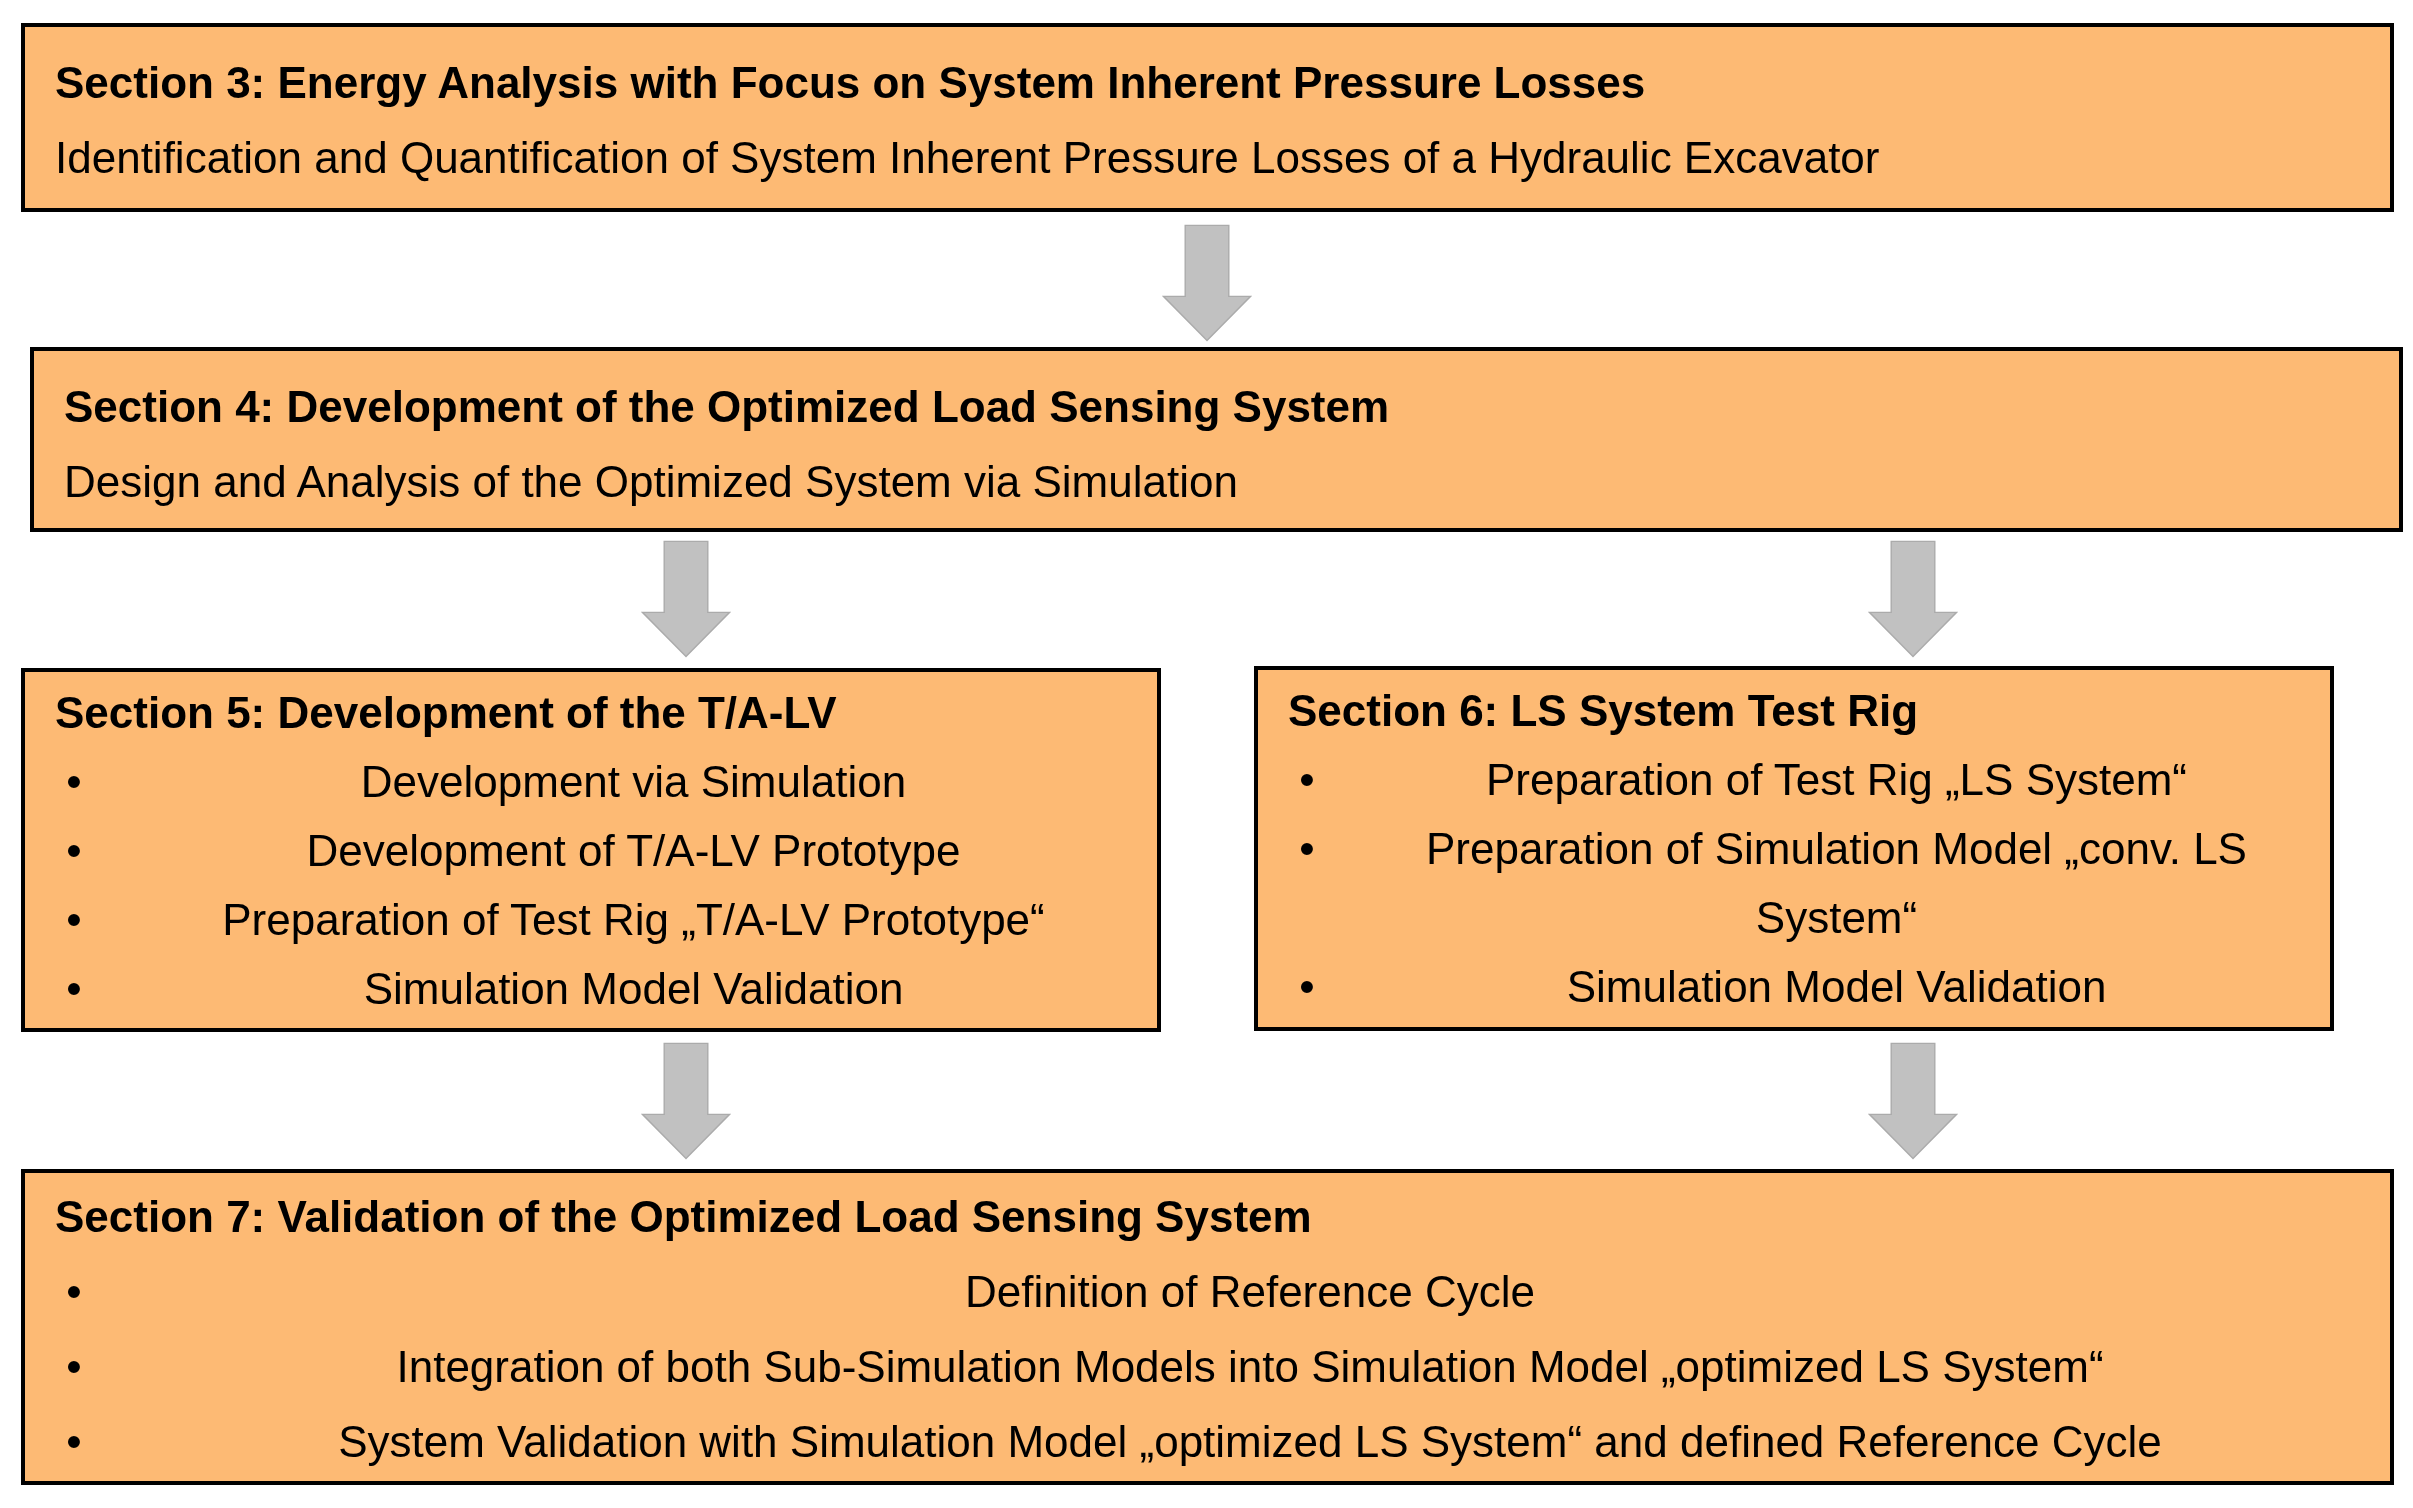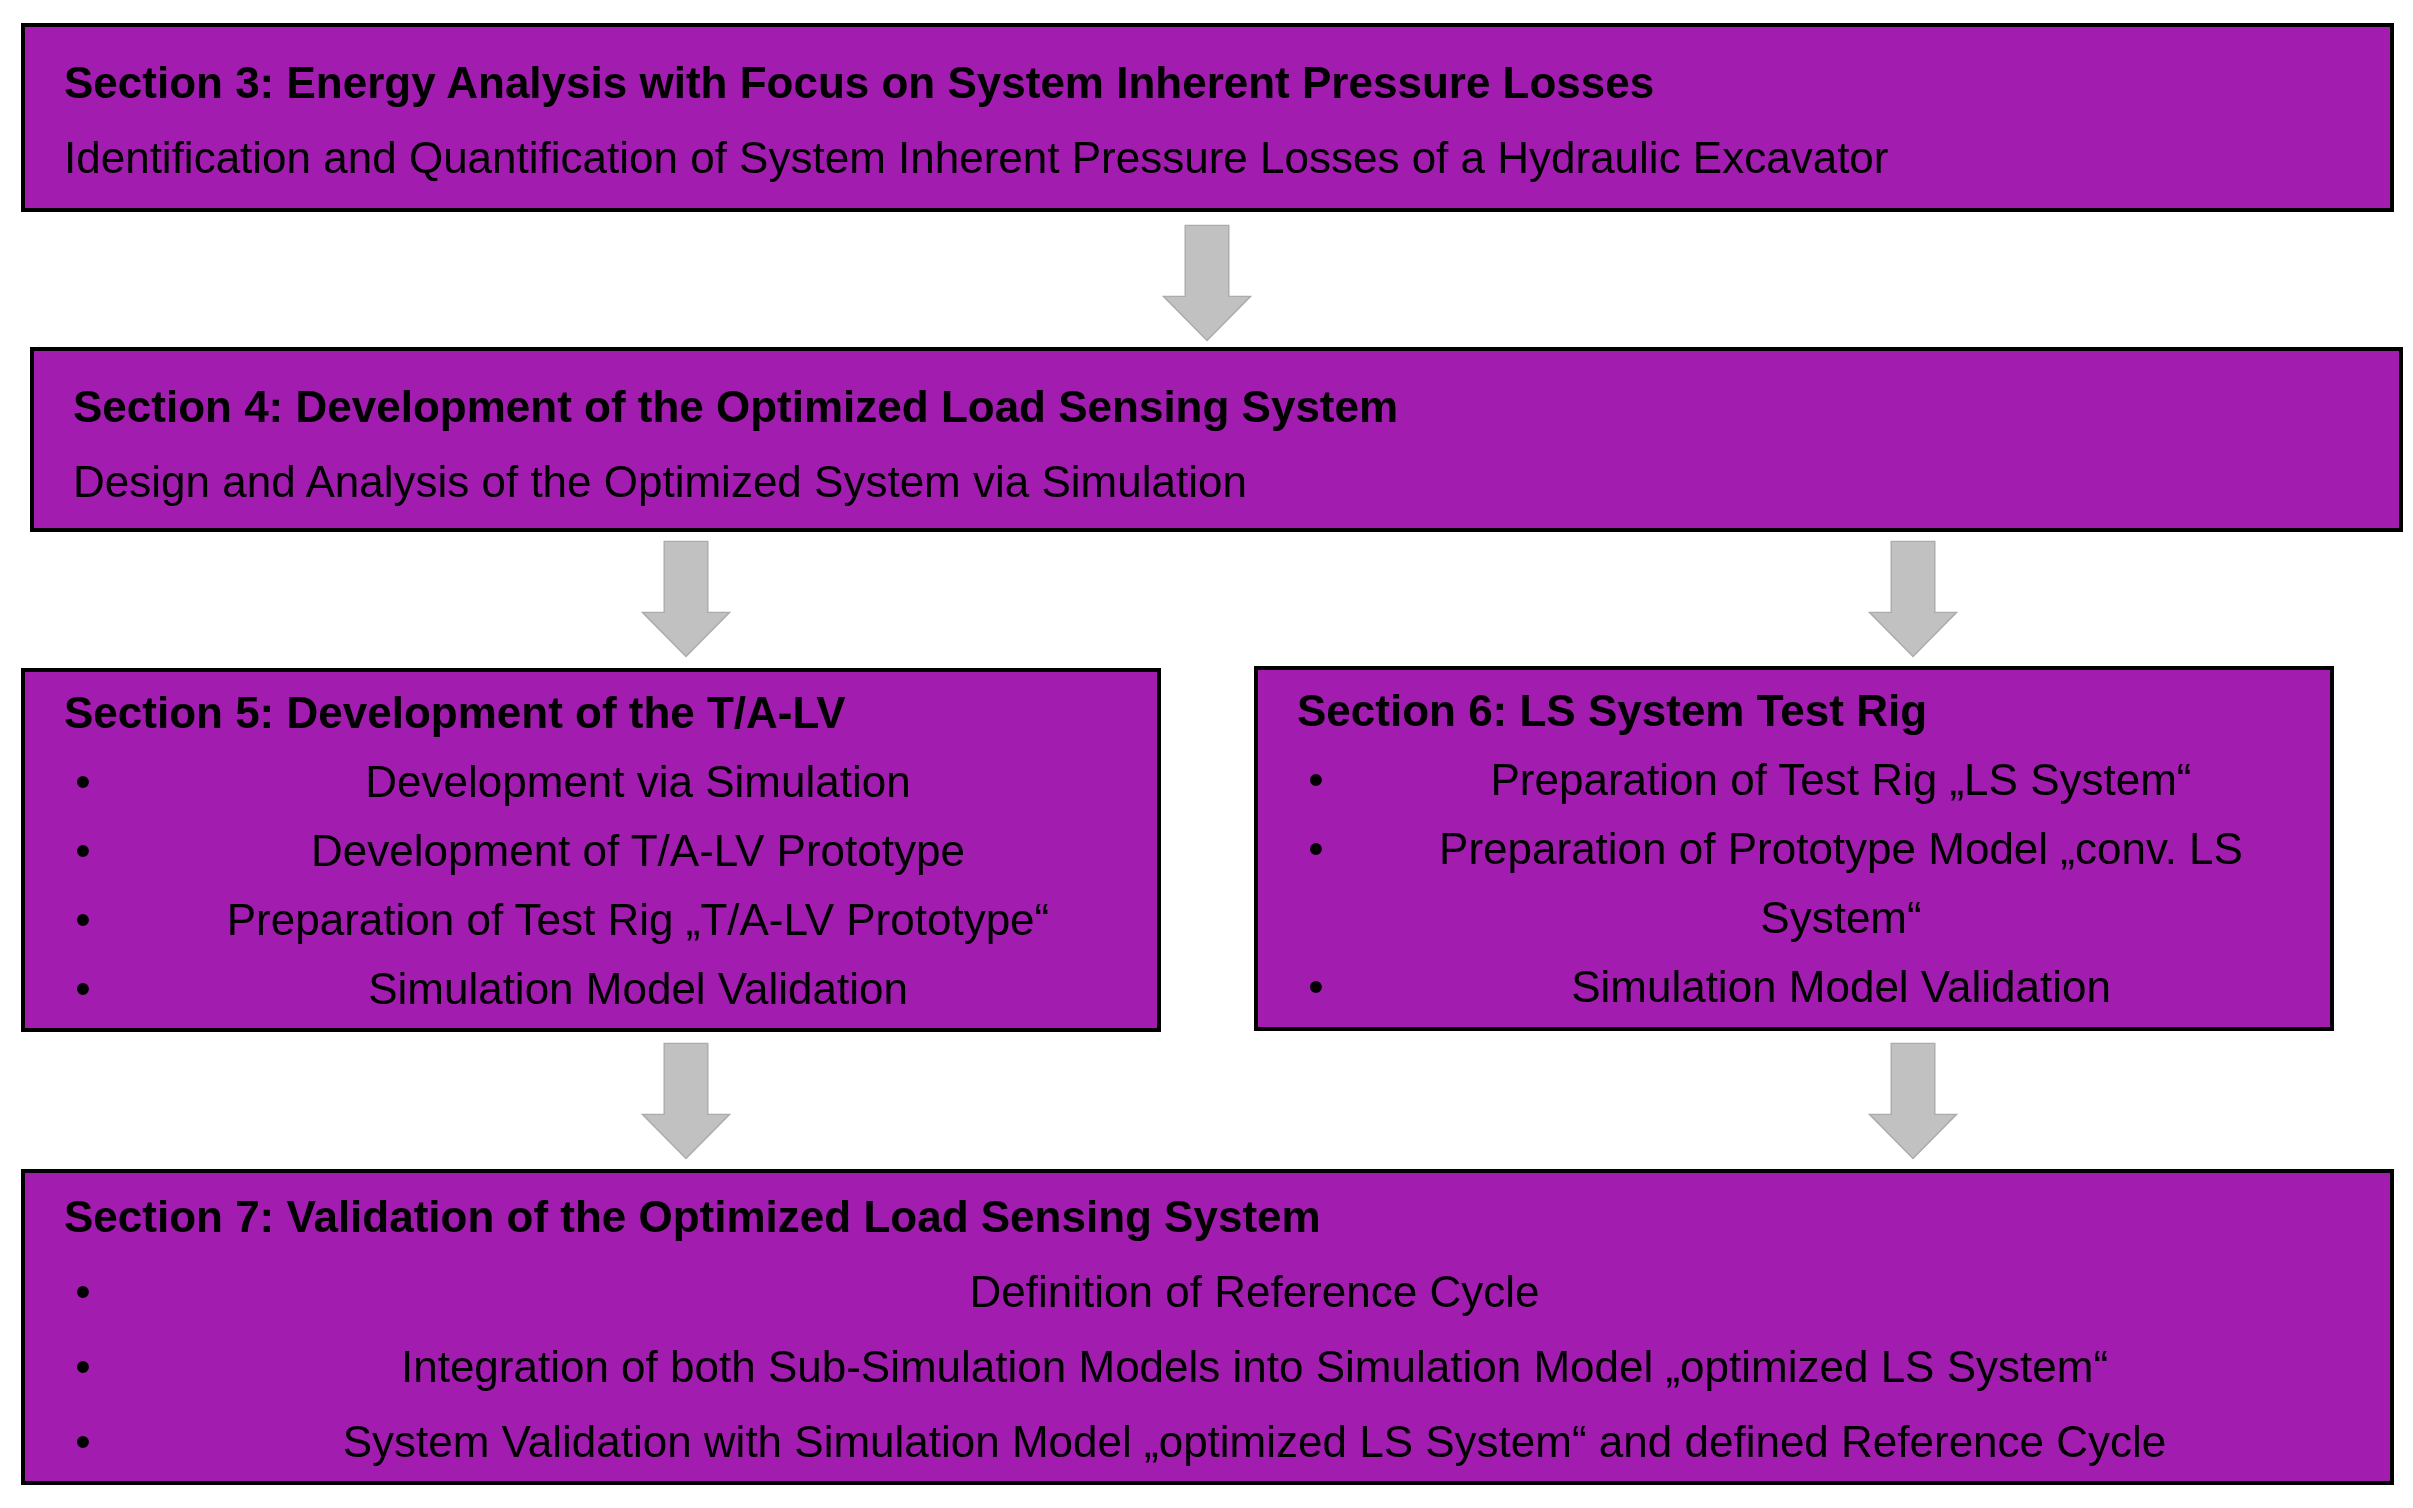--- a/index.html
+++ b/index.html
@@ -13,24 +13,24 @@
     position: relative;
     width: 2413px;
     height: 1509px;
     background: #ffffff;
     overflow: hidden;
   }
   .box {
     position: absolute;
     box-sizing: border-box;
     border: 4.2px solid #000000;
-    background: #a21caf;
+    background: #fdba74;
     font-size: 44px;
     line-height: 71px;
-    padding: 7px 24px 0 39px;
+    padding: 7px 24px 0 30px;
   }
   .box .title {
     font-weight: bold;
     margin: 0;
   }
   .box .subtitle {
     margin: 0;
     font-weight: normal;
   }
   
@@ -107,21 +107,21 @@
       <li>Development of T/A-LV Prototype</li>
       <li>Preparation of Test Rig „T/A-LV Prototype“</li>
       <li>Simulation Model Validation</li>
     </ul>
   </div>
 
   <div class="box" style="left:1254px; top:666px; width:1080px; height:365px; line-height:69px; padding-top:5.6px;">
     <p class="title">Section 6: LS System Test Rig</p>
     <ul class="bullets">
       <li>Preparation of Test Rig „LS System“</li>
-      <li>Preparation of Prototype Model „conv. LS System“</li>
+      <li>Preparation of Simulation Model „conv. LS System“</li>
       <li>Simulation Model Validation</li>
     </ul>
   </div>
 
   <div class="arrow" style="left:641px; top:1042px;">
     <svg viewBox="0 0 128 168" preserveAspectRatio="none" aria-hidden="true">
       <path d="M33,2 H95 V103 H126 L64,166 L2,103 H33 Z" fill="#c1c1c1" stroke="#ababab" stroke-width="2"></path>
     </svg>
   </div>
   <div class="arrow" style="left:1868px; top:1042px;">

